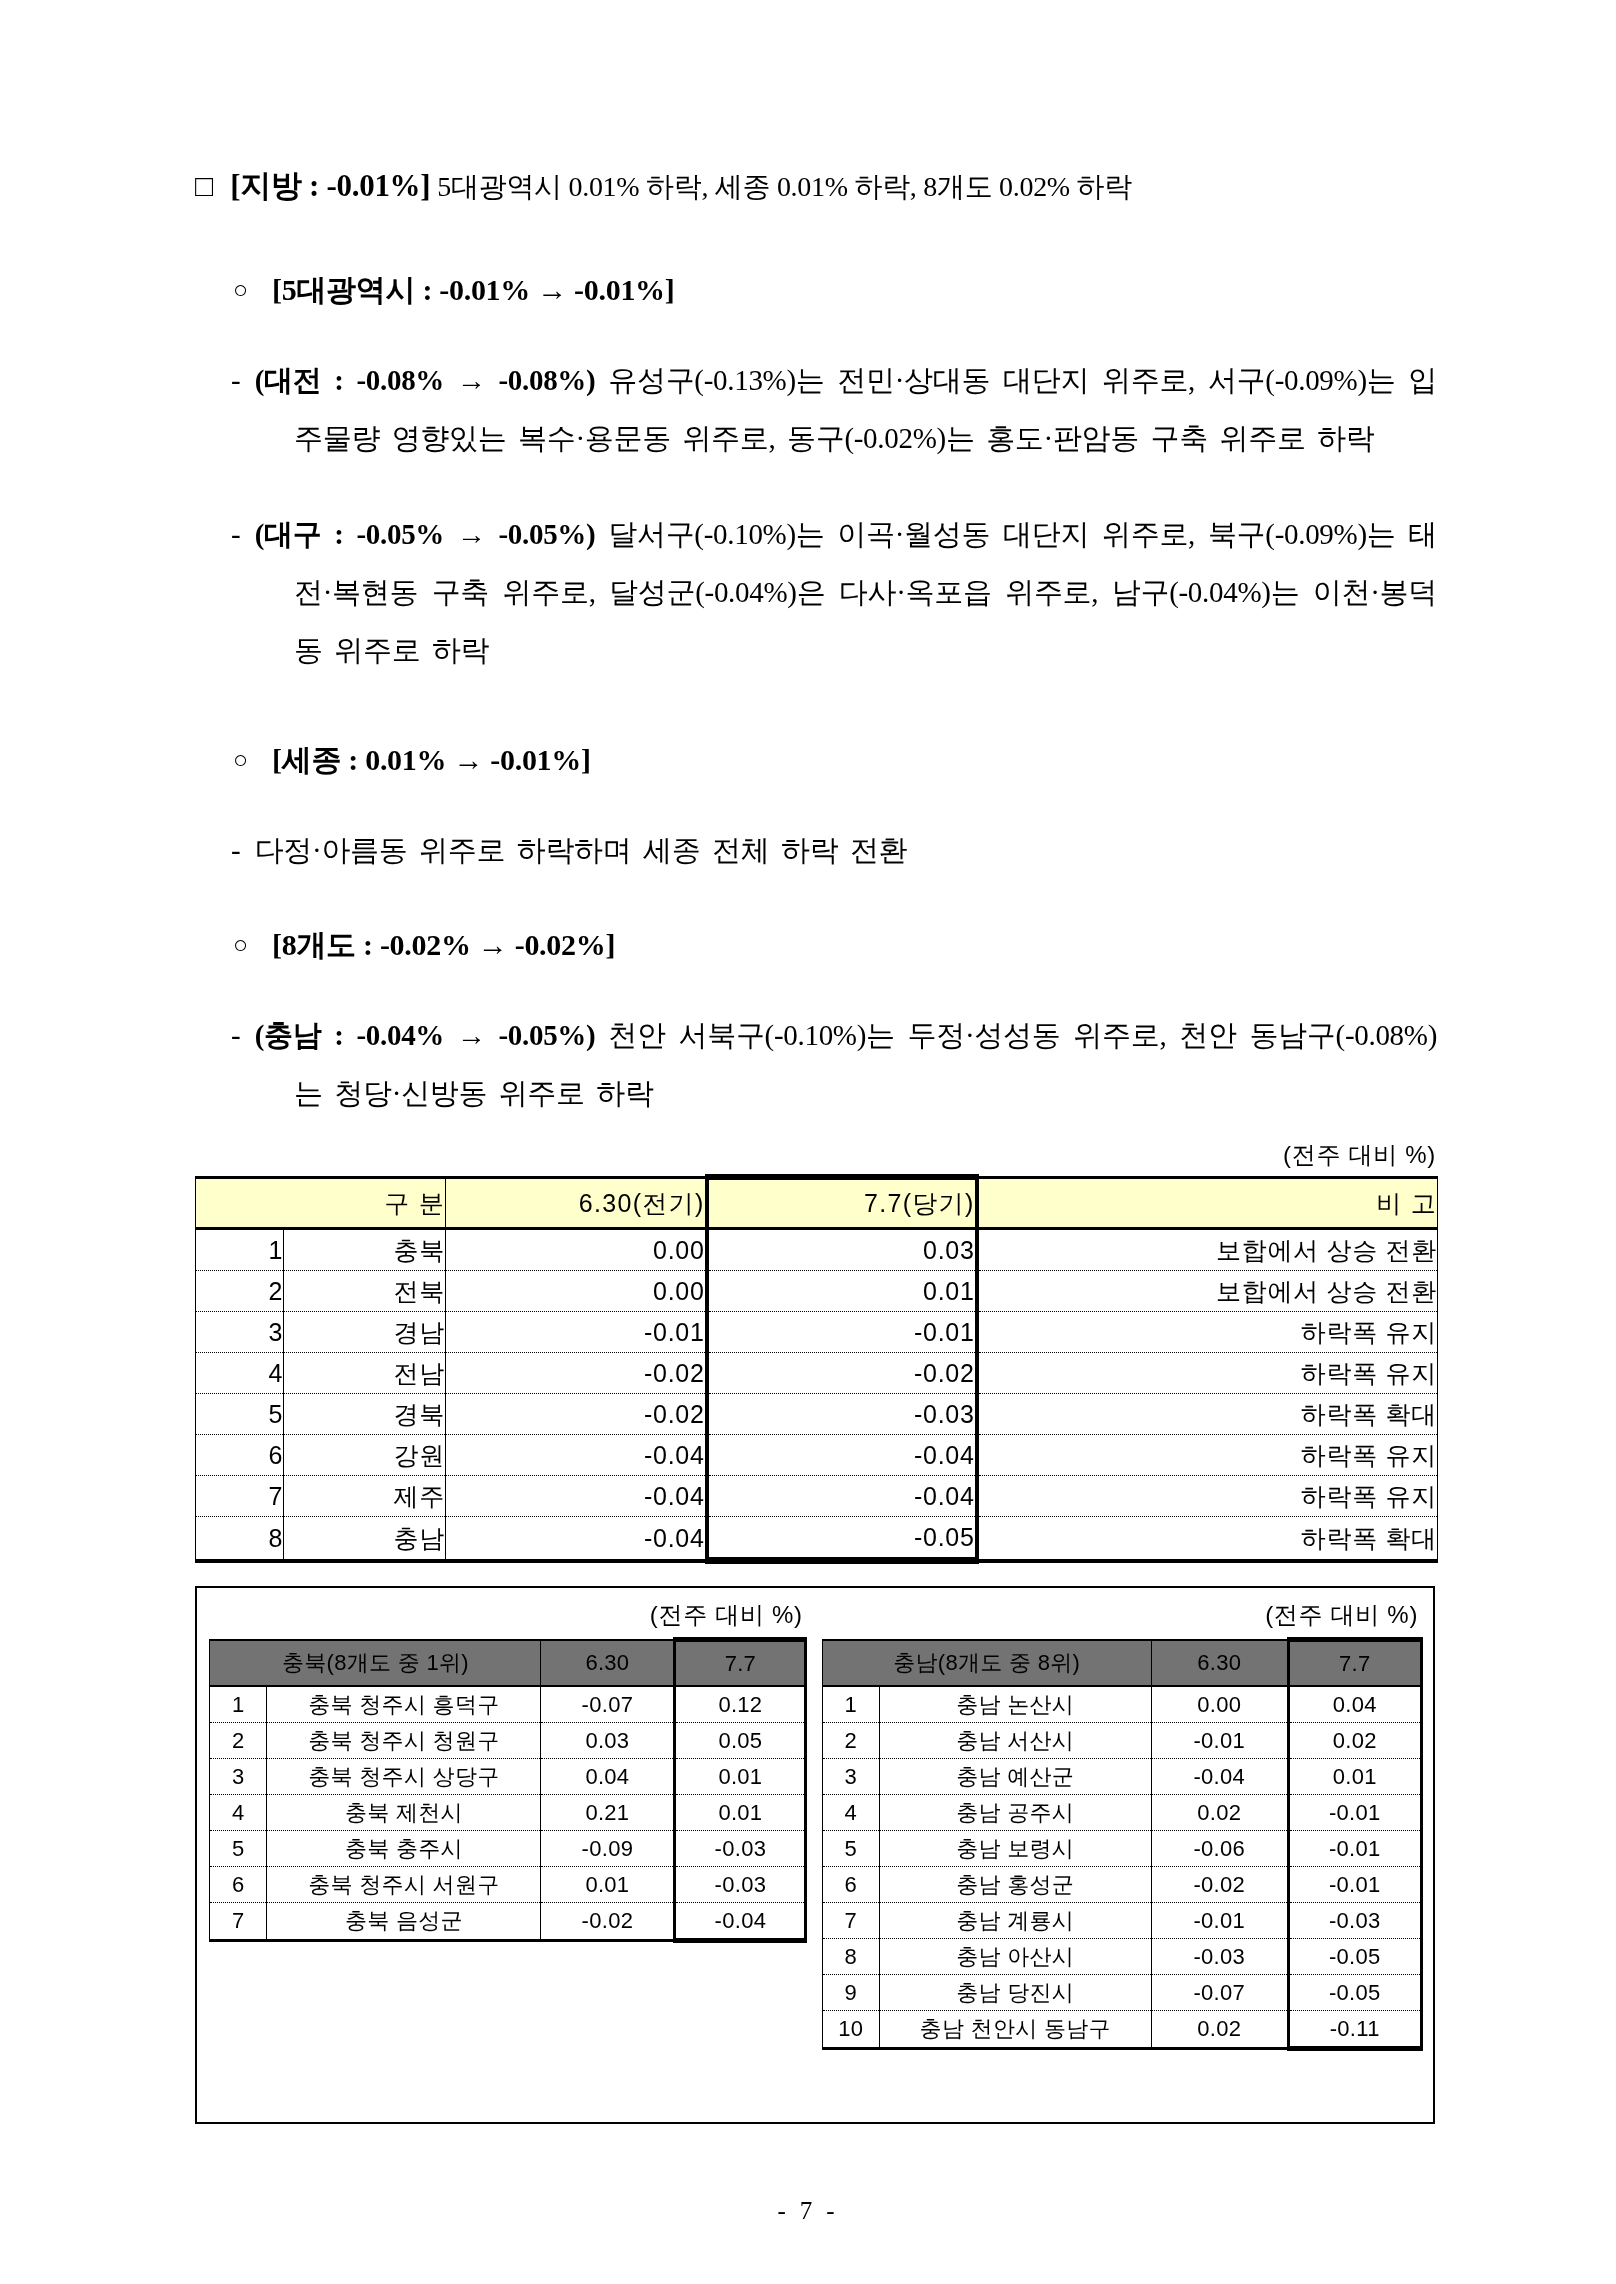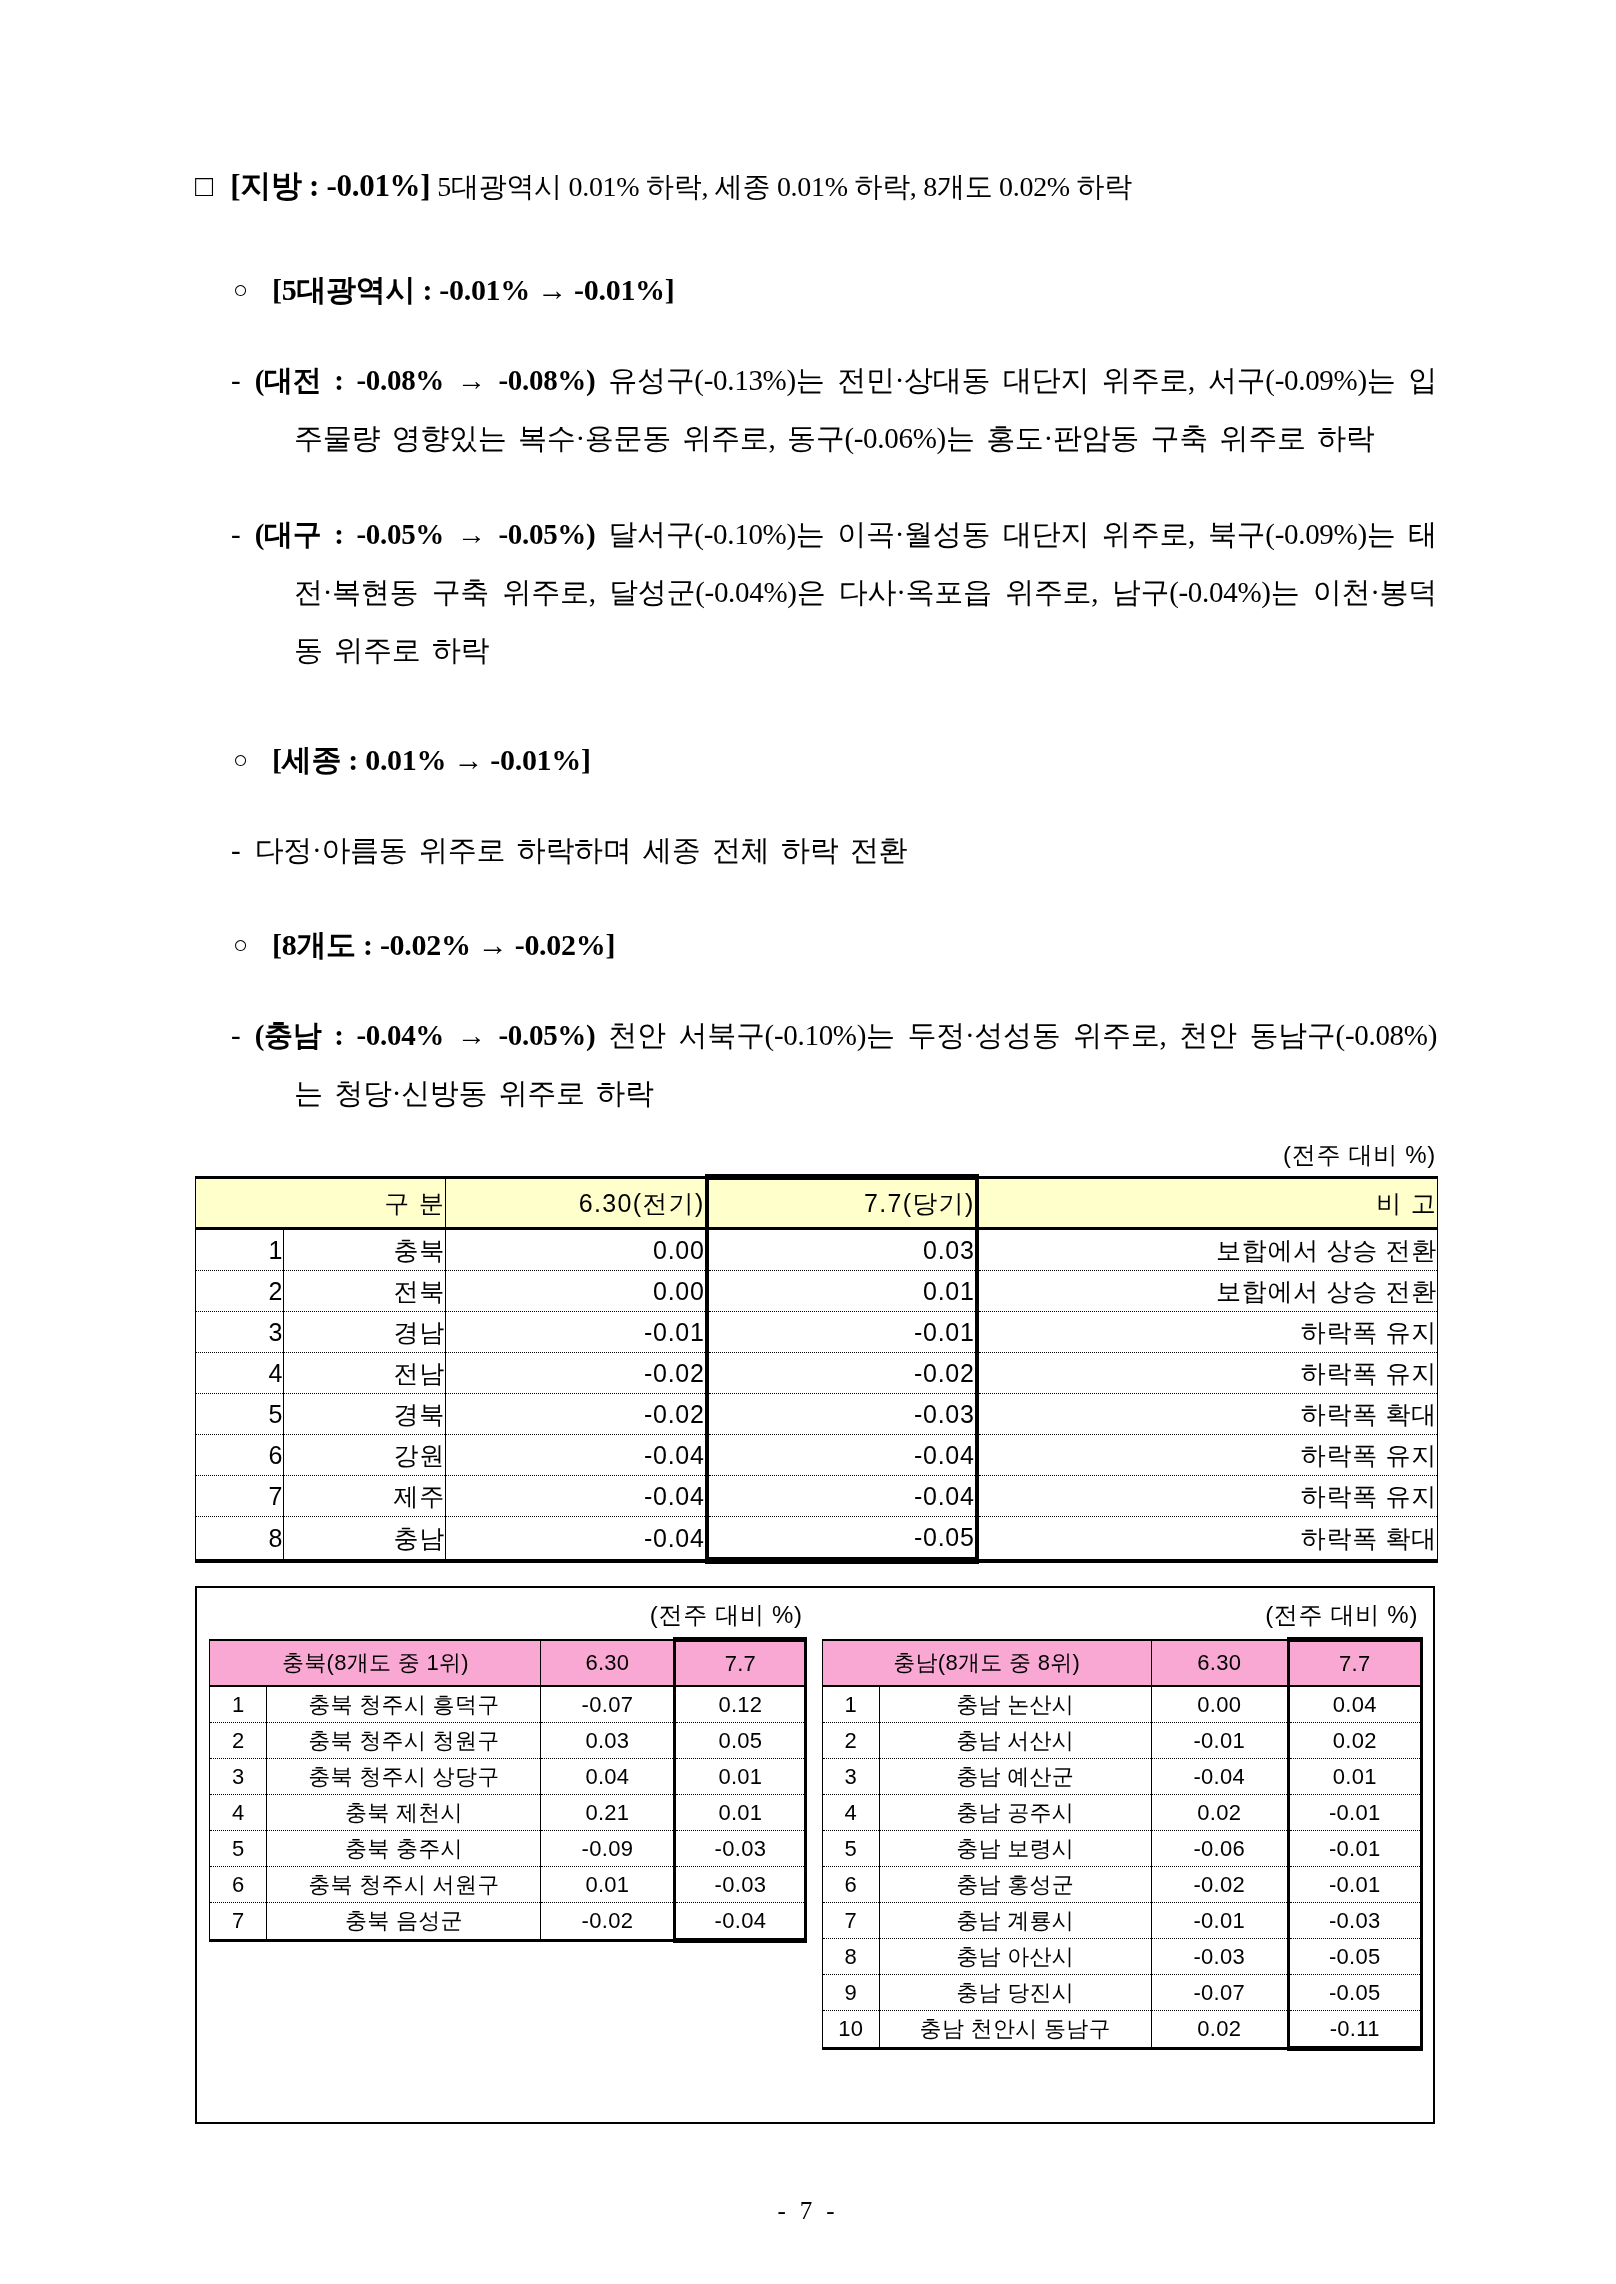--- a/index.html
+++ b/index.html
@@ -71,21 +71,21 @@
     font-family:"Liberation Sans","DejaVu Sans",sans-serif;font-size:22px;
     border-top:2.6px solid #000;border-bottom:3.9px solid #000;
   }
   .t-cb{width:596px;}
   .t-cn{width:599px;}
   .sub-table th,.sub-table td{
     border-left:1.3px solid #000;border-right:1.3px solid #000;
     text-align:center;vertical-align:middle;padding:0;overflow:hidden;white-space:nowrap;
   }
   .sub-table thead th{
-    background:#f9a8d4;height:43px;font-weight:normal;
+    background:#737373;height:43px;font-weight:normal;
     border-bottom:2.6px solid #000;letter-spacing:0.3px;
   }
   .sub-table tbody td{height:35px;letter-spacing:0.3px;}
   .sub-table tbody tr + tr td{border-top:1.3px dotted #000;}
   .sub-table .curr{border-left:3.9px solid #000;border-right:3.9px solid #000;}
   .sub-table thead .curr{border-top:5.9px solid #000;}
   .sub-table tbody tr:last-child .curr{border-bottom:5.9px solid #000;}
 
   
   .footer{
@@ -103,21 +103,21 @@
     <span class="hl">[지방 : -0.01%]</span>
     <span class="hs">5대광역시 0.01% 하락, 세종 0.01% 하락, 8개도 0.02% 하락</span>
   </div>
 
   <div class="shead">
     <span class="circ">○</span>
     <span>[5대광역시 : -0.01% → -0.01%]</span>
   </div>
 
   <p class="para">
-    <span class="dash">-</span><span class="lead">(대전 : -0.08% → -0.08%)</span><span> 유성구(-0.13%)는 전민·상대동 대단지 위주로, 서구(-0.09%)는 입주물량 영향있는 복수·용문동 위주로, 동구(-0.06%)는 홍도·판암동 구축 위주로 하락</span>
+    <span class="dash">-</span><span class="lead">(대전 : -0.08% → -0.08%)</span><span> 유성구(-0.13%)는 전민·상대동 대단지 위주로, 서구(-0.09%)는 입주물량 영향있는 복수·용문동 위주로, 동구(-0.02%)는 홍도·판암동 구축 위주로 하락</span>
   </p>
 
   <p class="para mb-big">
     <span class="dash">-</span><span class="lead">(대구 : -0.05% → -0.05%)</span><span> 달서구(-0.10%)는 이곡·월성동 대단지 위주로, 북구(-0.09%)는 태전·복현동 구축 위주로, 달성군(-0.04%)은 다사·옥포읍 위주로, 남구(-0.04%)는 이천·봉덕동 위주로 하락</span>
   </p>
 
   <div class="shead">
     <span class="circ">○</span>
     <span>[세종 : 0.01% → -0.01%]</span>
   </div>

